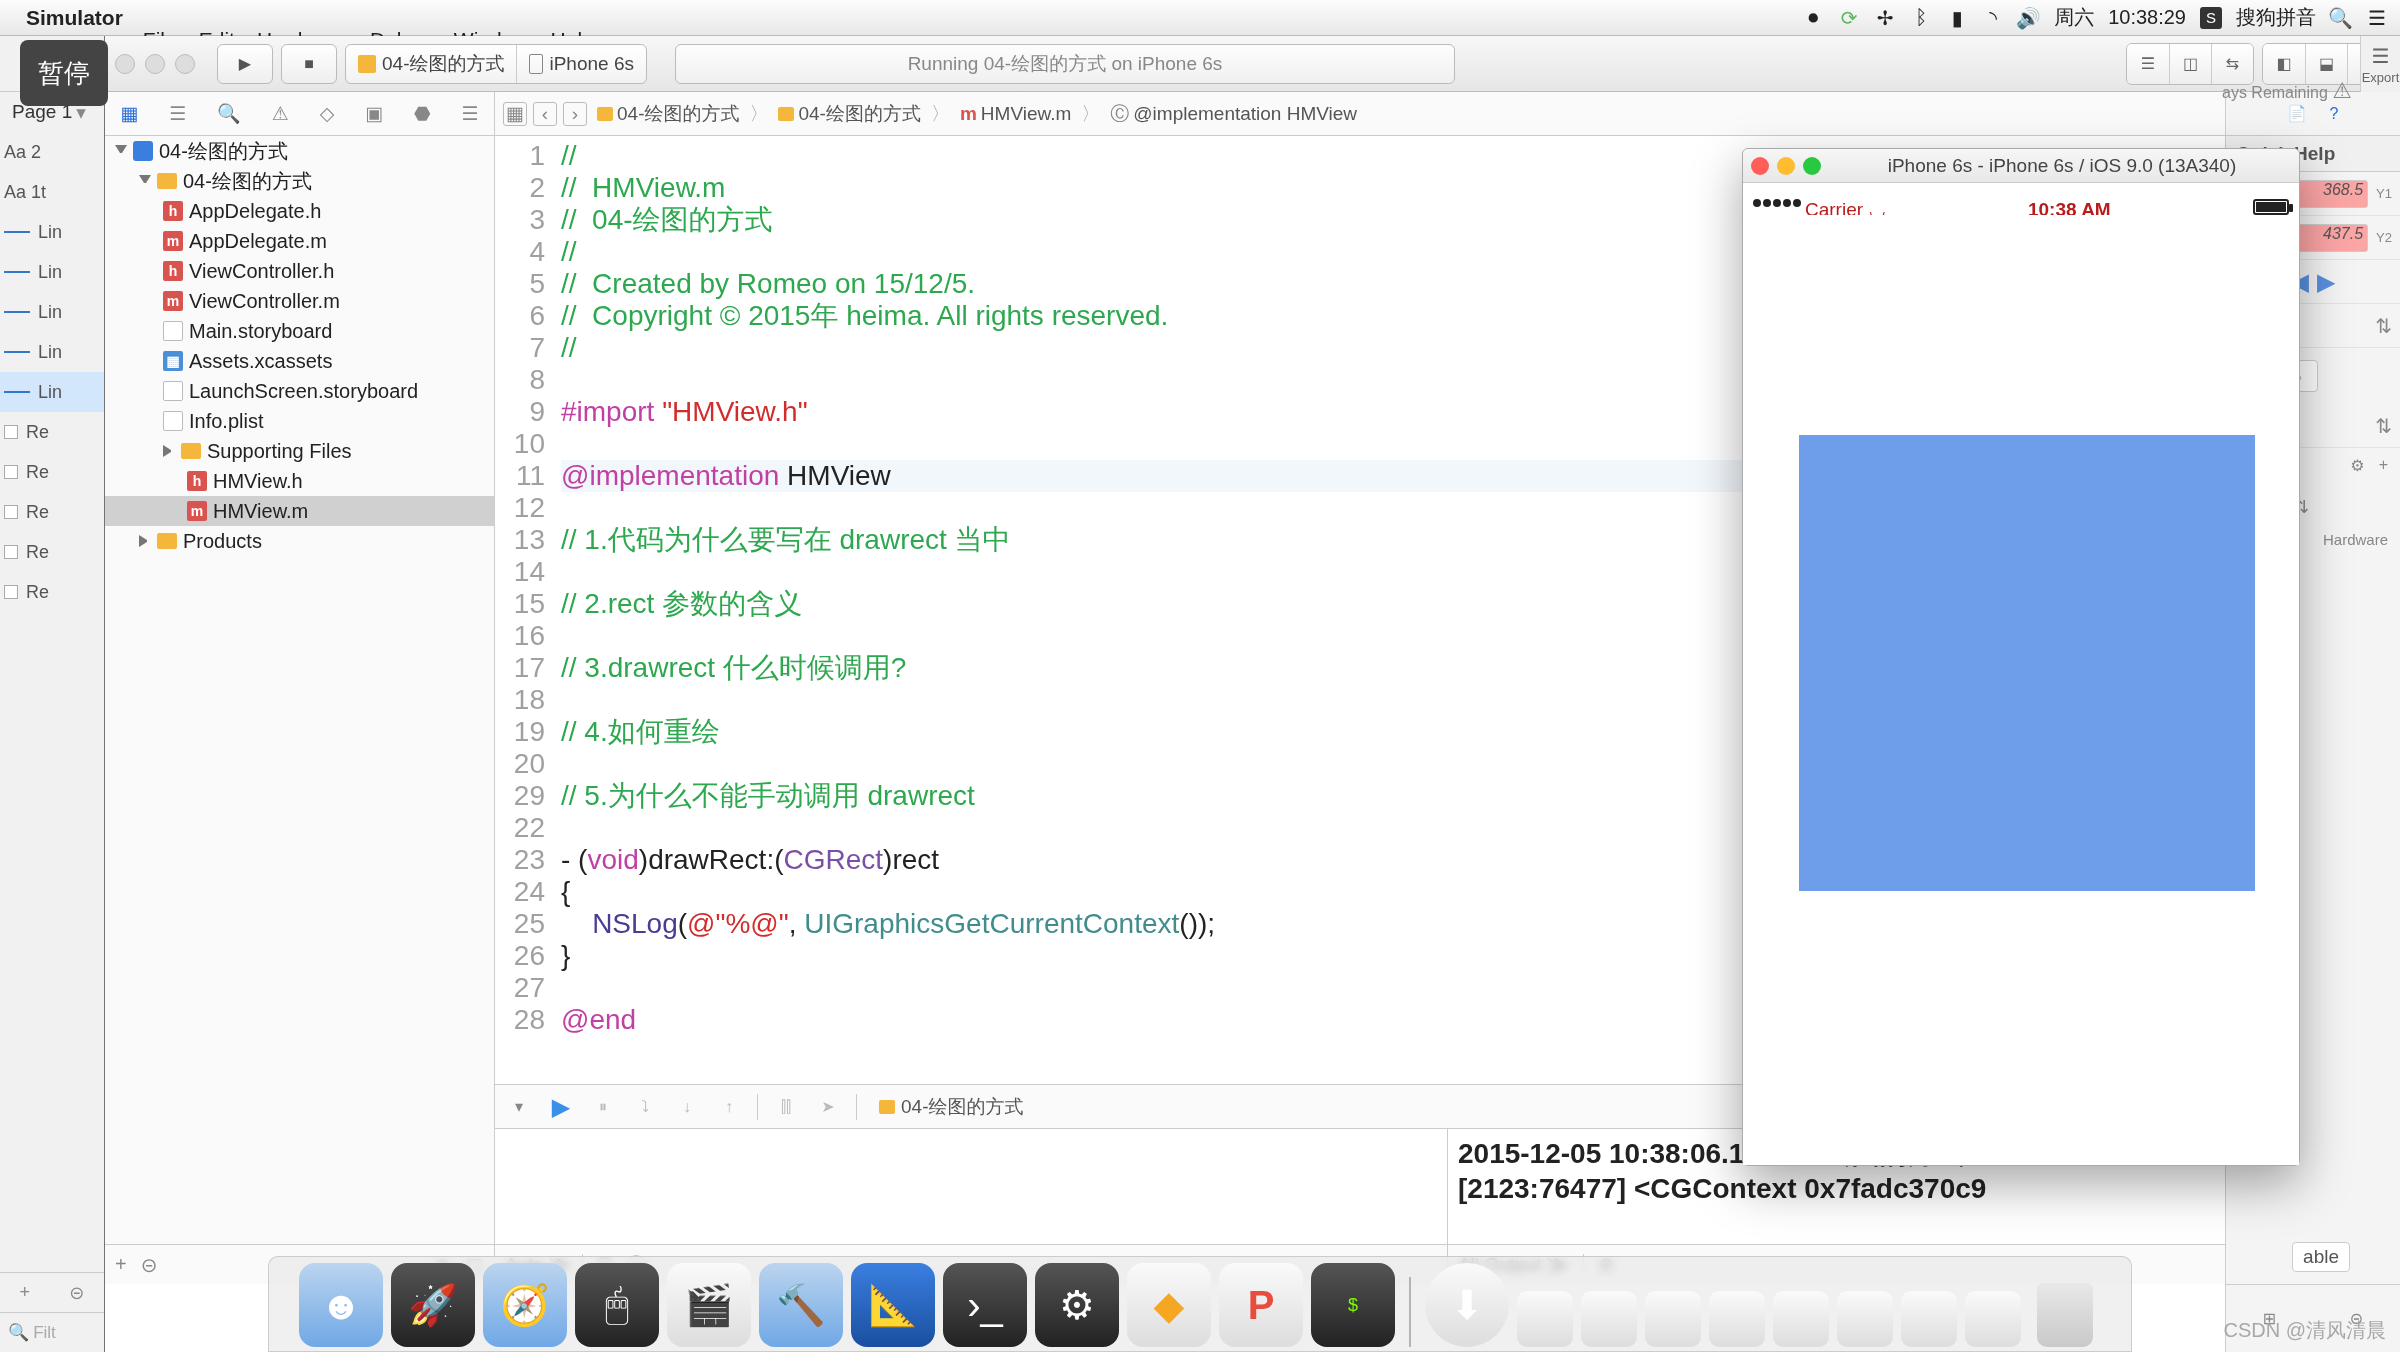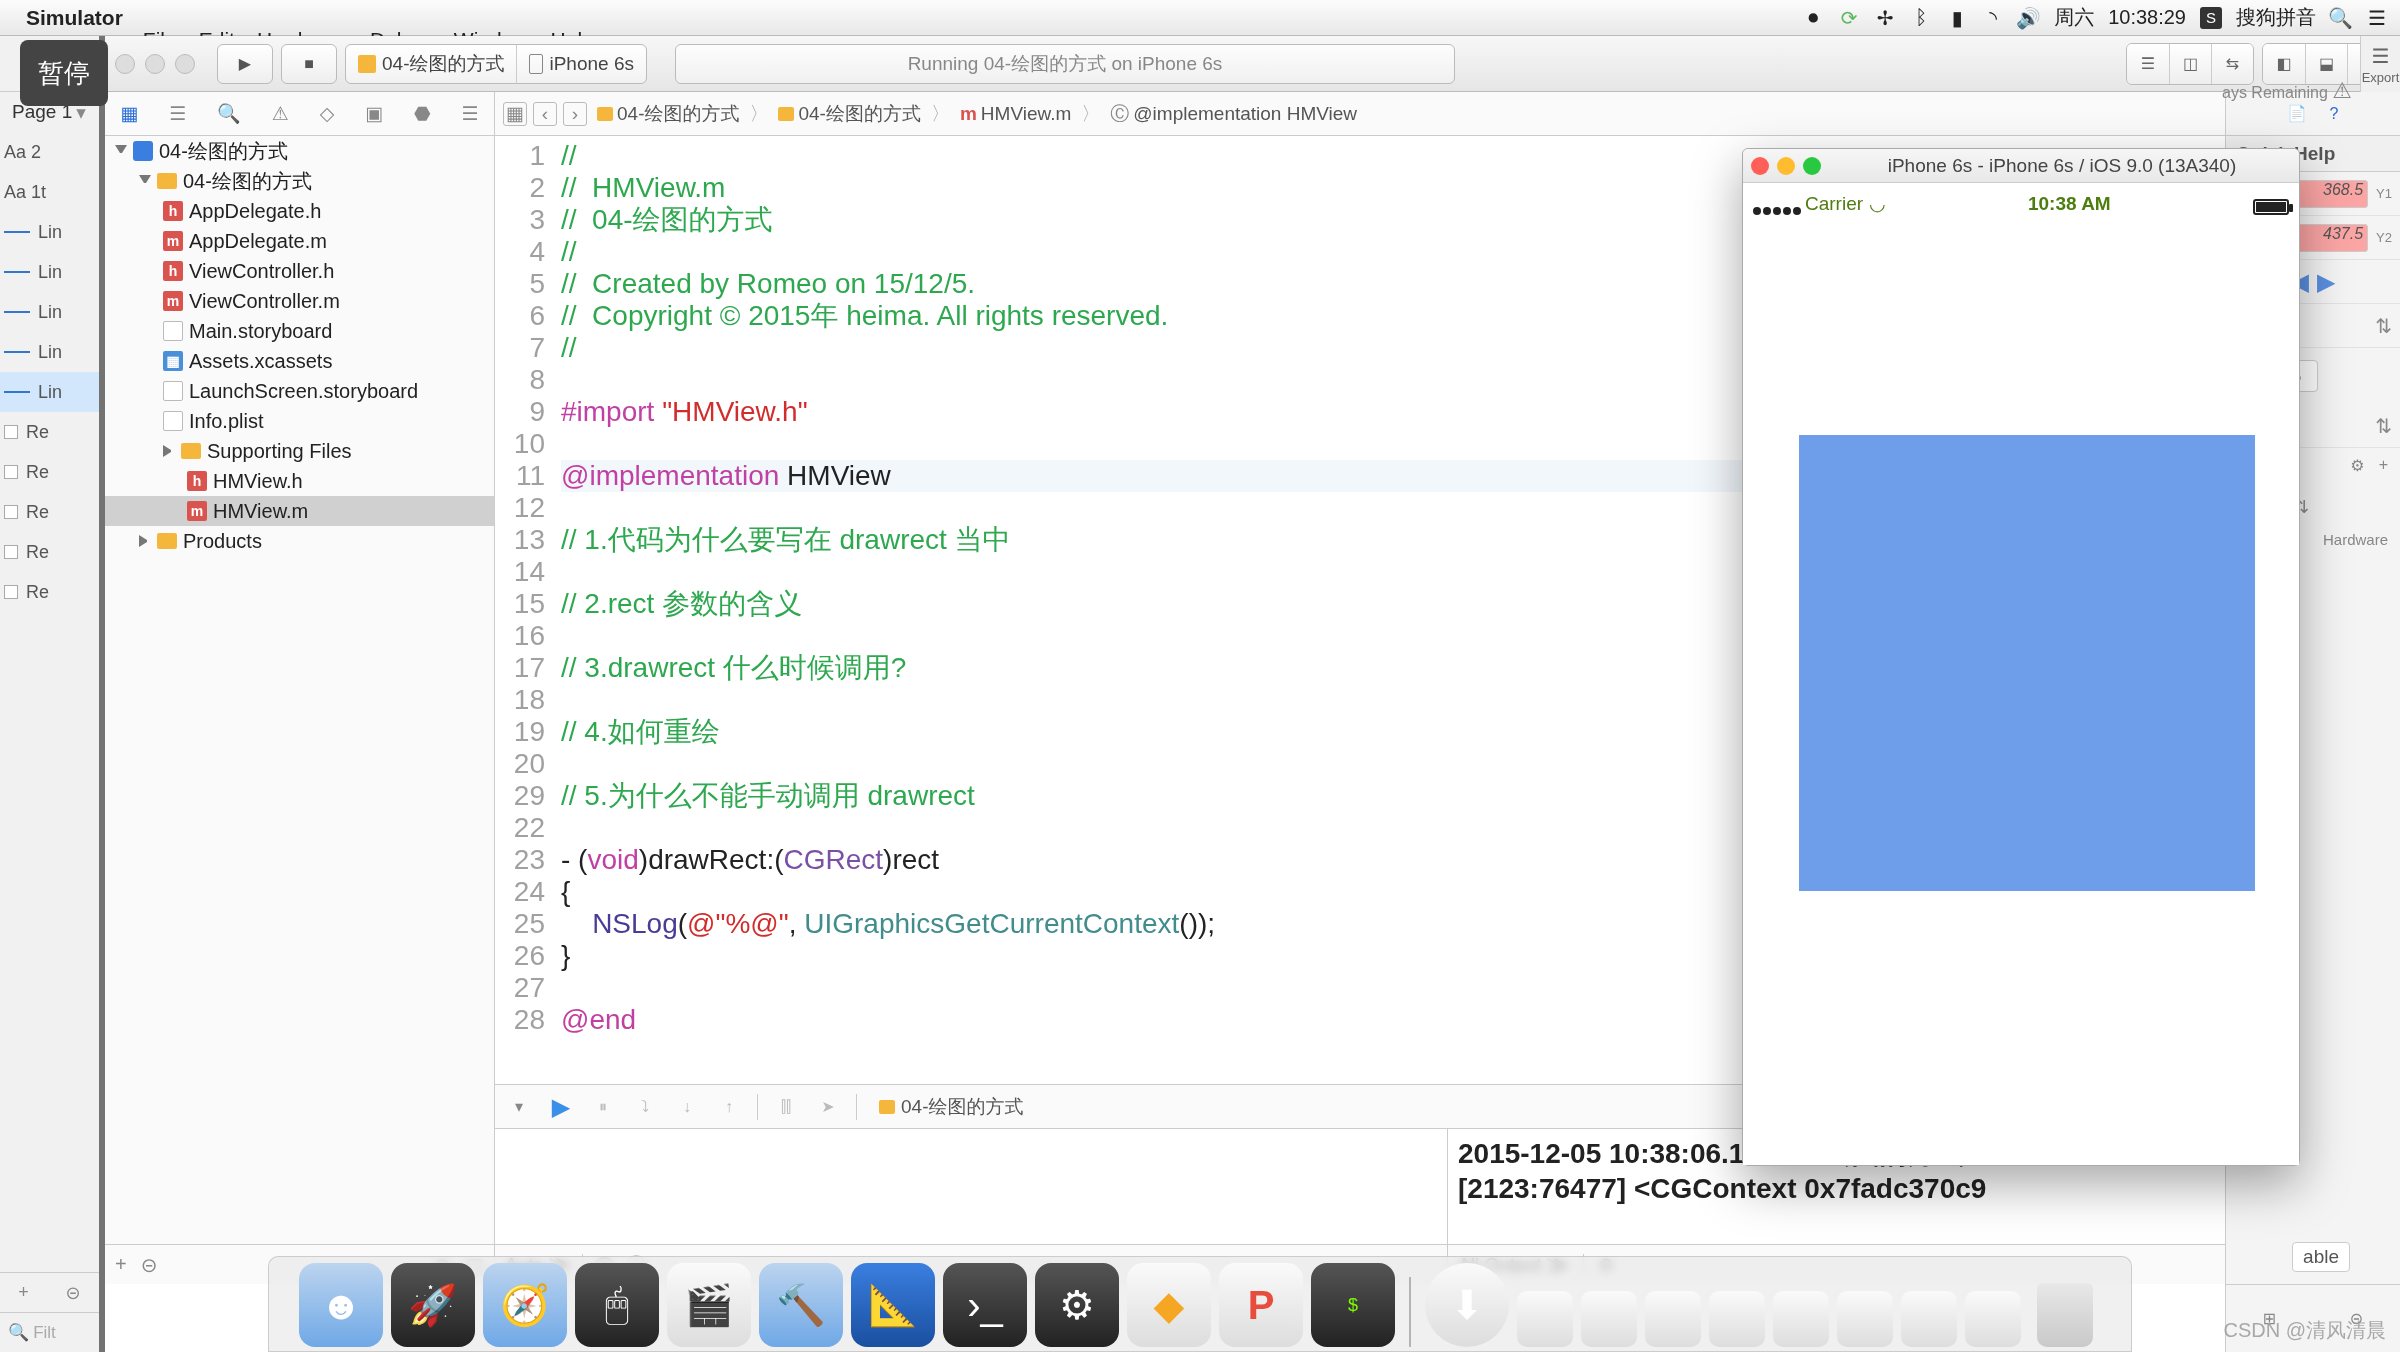--- a/index.html
+++ b/index.html
@@ -9,21 +9,21 @@
 .menubar-top .apple { font-size:24px; margin-right:14px; }
 .menubar-top .app-name { font-weight:600; margin-right:20px; }
 .menubar-top .menu-item { margin-right:22px;margin-top:44px; }
 .menubar-top .right { margin-left:auto; display:flex; align-items:center; gap:14px; font-size:20px; }
 .menubar-top .icon-sm { width:22px; height:22px; display:inline-flex; align-items:center; justify-content:center; }
 
 .pause-btn { position:absolute; top:40px; left:20px; width:88px; height:66px; background:#444; border-radius:8px; display:flex; align-items:center; justify-content:center; color:#fff; font-size:26px; z-index:5000; }
 
 .below-menubar { display:flex; height:calc(100% - 36px); }
 
-.left-strip { width:105px; background:#f1f1f1; border-right:6px solid #737373; display:flex; flex-direction:column; font-size:18px; color:#555; }
+.left-strip { width:105px; background:#f1f1f1; border-right:1px solid #737373; display:flex; flex-direction:column; font-size:18px; color:#555; }
 .left-strip .toolbar-mini { height:56px; border-bottom:1px solid #ccc; display:flex; align-items:center; justify-content:center; gap:8px; font-size:16px; color:#777; }
 .left-strip .page-lbl { height:40px; display:flex; align-items:center; padding-left:12px; color:#333; font-size:19px; }
 .left-strip .row { height:40px; display:flex; align-items:center; padding-left:4px; gap:8px; border-bottom:0; }
 .left-strip .row.sel { background:#d2e7fb; }
 .left-strip .sw { width:14px; height:14px; border:1px solid #aaa; background:#fff; }
 .left-strip .ln { width:26px; height:2px; background:#3377cc; }
 .left-strip .bottom-bar { margin-top:auto; height:40px; border-top:1px solid #ccc; display:flex; align-items:center; justify-content:space-around; color:#888; }
 .left-strip .search-row { height:40px; border-top:1px solid #ccc; display:flex; align-items:center; padding-left:8px; color:#aaa; font-size:17px; gap:4px; }
 
 .xcode-window { flex:1; position:relative; background:#fff; }
@@ -103,21 +103,21 @@
 .right-pane .thickness-row { padding:10px; display:flex; align-items:center; gap:8px; }
 .right-pane .gear-row { display:flex; gap:14px; justify-content:flex-end; padding:8px 12px; color:#888; }
 
 .right-pane-lower { position:absolute; right:0; bottom:0; width:175px; height:68px; background:#f4f4f4; border-left:1px solid #ccc; border-top:1px solid #ccc; display:flex; align-items:center; justify-content:space-around; color:#888; }
 
 .simulator { position:absolute; top:148px; right:100px; width:558px; height:1018px; background:#fff; border:1px solid #aaa; border-radius:6px; box-shadow:0 18px 50px rgba(0,0,0,.35); z-index:2000; display:flex; flex-direction:column; }
 .sim-title { height:34px; background:linear-gradient(#f6f6f6,#e8e8e8); border-bottom:1px solid #ccc; display:flex; align-items:center; padding:0 8px; font-size:19px; color:#444; border-radius:6px 6px 0 0; }
 .sim-title .dots { display:flex; gap:8px; margin-right:12px; }
 .sim-title .dots span { width:18px; height:18px; border-radius:50%; }
 .sim-title .r { background:#ff5f57; } .sim-title .y { background:#febc2e; } .sim-title .g { background:#28c840; }
-.sim-status { height:32px; display:flex; align-items:flex-end; padding:0 10px; font-size:19px; color:#4d7c0f; }
+.sim-status { height:32px; display:flex; align-items:flex-start; padding:16px 10px; font-size:19px; color:#b91c1c; }
 .sim-status .sig { display:flex; gap:2px; margin-right:4px; }
 .sim-status .sig span { width:8px; height:8px; border-radius:50%; background:#222; }
 .sim-status .wifi { margin-left:6px; }
 .sim-status .time { flex:1; text-align:center; font-weight:600; }
 .sim-status .batt { width:36px; height:16px; border:2px solid #222; border-radius:3px; position:relative; }
 .sim-status .batt::after { content:""; position:absolute; right:-6px; top:3px; width:4px; height:8px; background:#222; border-radius:1px; }
 .sim-status .batt .fill { position:absolute; inset:1px; background:#222; }
 .sim-view { flex:1; position:relative; background:#fff; }
 .sim-blue { position:absolute; left:56px; top:220px; width:456px; height:456px; background:#6e9eea; }
 

